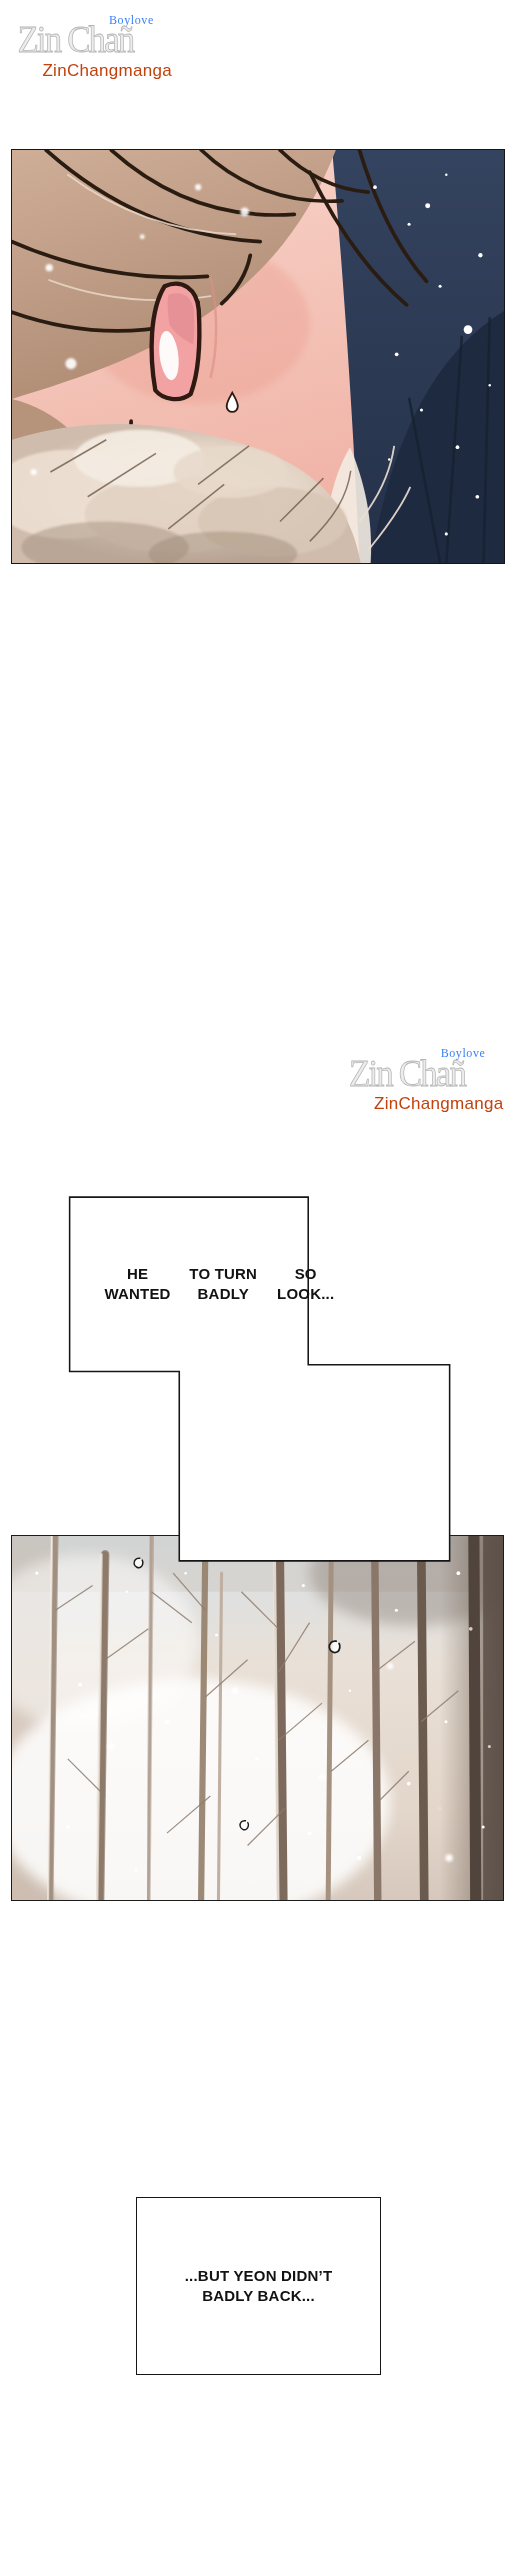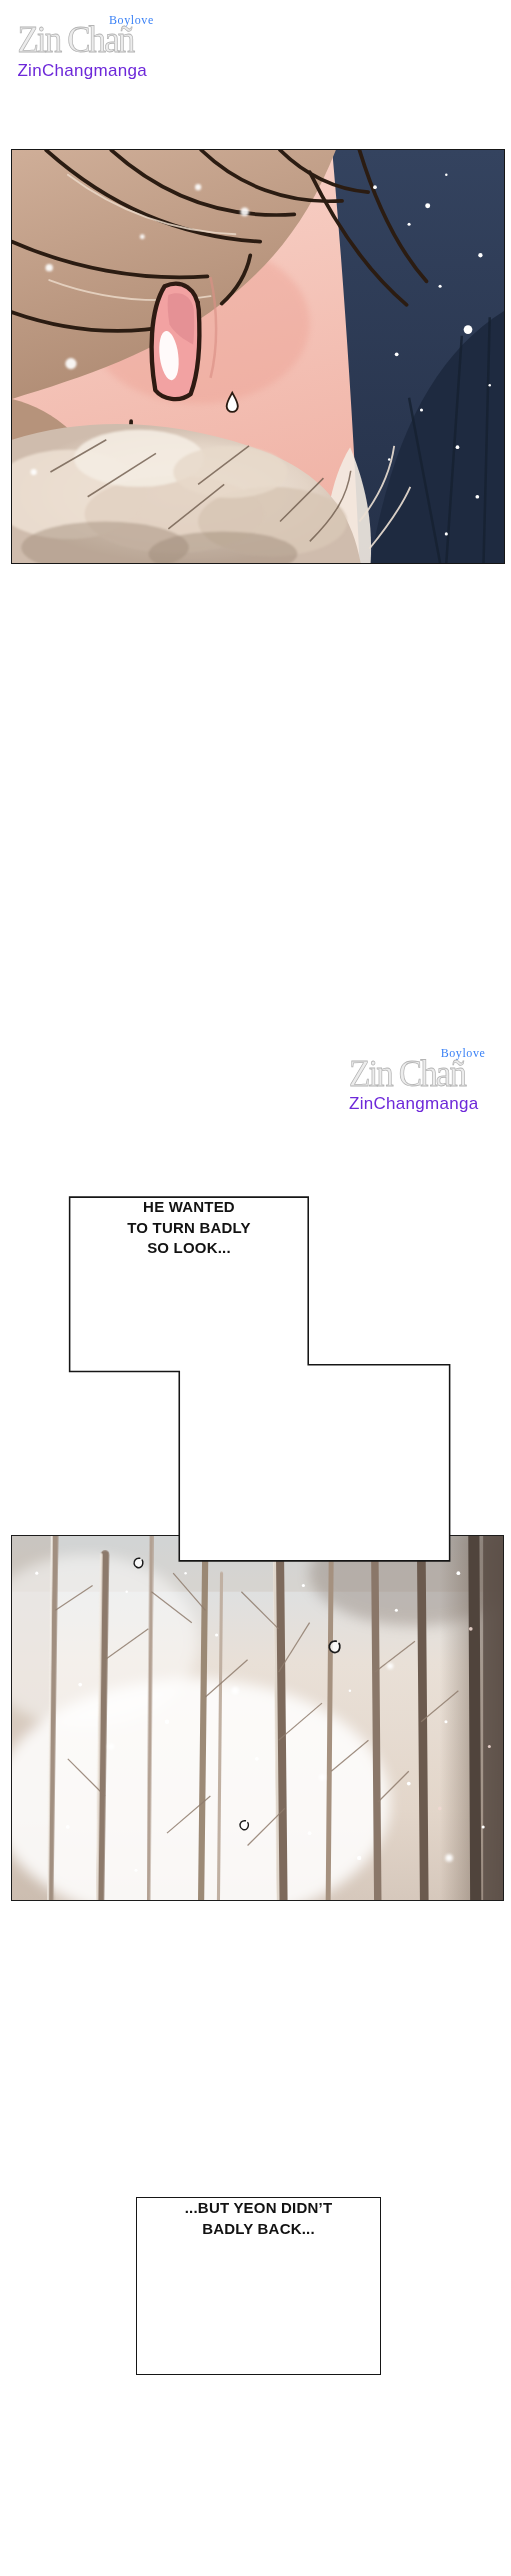--- a/index.html
+++ b/index.html
@@ -8,38 +8,38 @@
   
   .wm{position:absolute;width:134px;height:68px;pointer-events:none;}
   .wm1{left:17.4px;top:12.5px;}
   .wm2{left:349px;top:1046px;}
   .wm-tagline{position:absolute;top:1.2px;right:-2.5px;
         font:400 12px/1 "Liberation Serif",serif;color:#3b82f6;letter-spacing:0.6px;margin-left:10px;}
   .wm-brand{position:absolute;top:8.7px;left:0;
         font:400 35px/1 "Liberation Serif",serif;color:#ececec;
         -webkit-text-stroke:0.7px #b4b4b4;letter-spacing:-1.9px;
         transform:scaleY(1.08);transform-origin:top left;white-space:nowrap;}
-  .wm-handle{position:absolute;top:49px;left:0;
-        font:400 17px/1 "Liberation Sans",sans-serif;color:#6d28d9;letter-spacing:0.3px;}
+  .wm-handle{position:absolute;top:49px;left:25px;
+        font:400 17px/1 "Liberation Sans",sans-serif;color:#c2410c;letter-spacing:0.3px;}
   
   .panel{position:absolute;box-sizing:border-box;overflow:hidden;background:#fff;}
   #panel1{left:10.6px;top:149px;width:494px;height:415px;border:1.9px solid #161616;z-index:1;}
   #panel2{left:11.2px;top:1535px;width:493px;height:366px;border:1.2px solid #1c1c1c;z-index:1;}
   .panel svg{display:block;width:100%;height:100%;}
   
   #narration-union{position:absolute;left:62px;top:1189px;width:399px;height:380px;z-index:2;}
-  .ntext{position:absolute;z-index:3;display:flex;flex-direction:column;justify-content:flex-start;
+  .ntext{position:absolute;z-index:3;display:flex;flex-direction:row;justify-content:flex-start;
         align-items:center;text-align:center;
-        font:700 15px/20.5px "Liberation Sans",sans-serif;color:#121212;letter-spacing:0.2px;}
+        font:700 15px/20.5px "Liberation Sans",sans-serif;color:#121212;letter-spacing:0.2px;padding-left:31px;}
   #ntext1{left:70px;top:1197px;width:238px;height:174px;}
   #ntext2{left:179px;top:1365px;width:270px;height:196px;}
   
   #caption-box{position:absolute;left:136px;top:2197px;width:245px;height:178px;z-index:2;
         box-sizing:border-box;background:#ffffff;border:1.9px solid #161616;
-        display:flex;flex-direction:column;justify-content:flex-start;align-items:center;text-align:center;
+        display:flex;flex-direction:column;justify-content:center;align-items:center;text-align:center;
         font:700 15px/20.5px "Liberation Sans",sans-serif;color:#121212;letter-spacing:0.2px;}
 </style>
 </head>
 <body>
 
 <div class="page">
 
   <div class="wm wm1">
     <div class="wm-tagline">Boylove</div>
     <div class="wm-brand">Zin Chañ</div>

